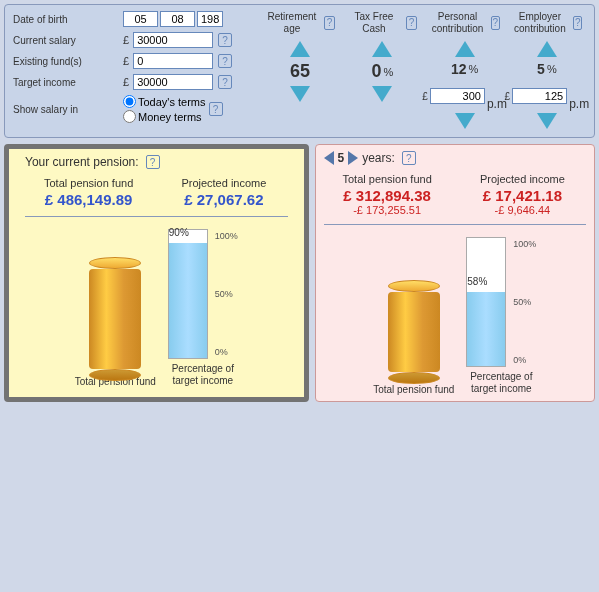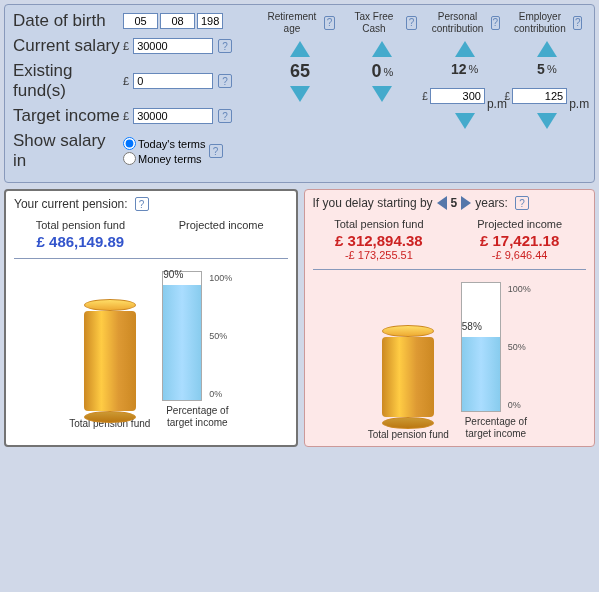--- a/index.html
+++ b/index.html
@@ -9,21 +9,21 @@
 
     
     .top-panel { background: #c8d4e8; border: 1px solid #8899bb; border-radius: 4px; padding: 6px 8px; margin-bottom: 6px; }
     .top-panel-title { background: #5577aa; color: white; font-size: 12px; font-weight: bold; padding: 2px 6px; margin: -6px -8px 6px -8px; border-radius: 3px 3px 0 0; }
 
     .top-content { display: flex; gap: 8px; }
 
     
     .form-area { flex: 0 0 240px; }
     .form-row { display: flex; align-items: center; margin-bottom: 5px; }
-    .form-label { width: 110px; color: #333; font-size: 17px; }
+    .form-label { width: 110px; color: #333; font-size: 10px; }
     .form-input-group { display: flex; align-items: center; gap: 2px; }
     .dob-input { width: 35px; border: 1px solid #6688bb; padding: 1px 3px; font-size: 11px; text-align: center; background: white; }
     .currency-symbol { color: #333; font-size: 11px; margin-right: 2px; }
     .text-input { width: 80px; border: 1px solid #6688bb; padding: 1px 3px; font-size: 11px; background: white; }
     .help-icon { color: #6688bb; font-size: 10px; border: 1px solid #6688bb; border-radius: 2px; width: 14px; height: 14px; display: inline-flex; align-items: center; justify-content: center; cursor: pointer; margin-left: 3px; }
     .radio-group { display: flex; align-items: center; gap: 8px; }
     .radio-label { display: flex; align-items: center; gap: 2px; font-size: 11px; cursor: pointer; }
     .radio-label input { margin: 0; }
     .show-values-options { display: flex; flex-direction: column; gap: 2px; }
 
@@ -34,21 +34,21 @@
     .arrow-up { width: 0; height: 0; border-left: 10px solid transparent; border-right: 10px solid transparent; border-bottom: 16px solid #44aacc; cursor: pointer; margin: 2px 0; }
     .arrow-down { width: 0; height: 0; border-left: 10px solid transparent; border-right: 10px solid transparent; border-top: 16px solid #44aacc; cursor: pointer; margin: 2px 0; }
     .control-value { font-size: 18px; font-weight: bold; color: #333; margin: 2px 0; }
     .control-input { width: 55px; border: 1px solid #6688bb; padding: 1px 3px; font-size: 11px; text-align: right; background: white; }
     .control-unit { font-size: 11px; color: #333; }
     .control-pm { font-size: 12px; color: #333; margin-top: 16px; }
 
     
     .bottom-panels { display: flex; gap: 6px; }
 
-    .pension-panel { flex: 1; background: #ffffff; border: 2px solid #737373; border-radius: 4px; padding: 6px 8px; }
+    .pension-panel { flex: 1; background: #fef9c3; border: 5px solid #737373; border-radius: 4px; padding: 6px 16px; }
     .delay-panel { flex: 1; background: #fde8e8; border: 1px solid #cc9999; border-radius: 4px; padding: 6px 8px; }
 
     .panel-title { font-size: 12px; color: #333; font-weight: normal; margin-bottom: 8px; display: flex; align-items: center; gap: 4px; }
     .panel-title .help-icon { color: #6688bb; }
 
     .metrics-row { display: flex; gap: 8px; margin-bottom: 8px; }
     .metric-box { flex: 1; }
     .metric-label { font-size: 11px; color: #333; margin-bottom: 2px; text-align: center; }
     .metric-value { font-size: 15px; font-weight: bold; color: #3355cc; text-align: center; }
     .metric-diff { font-size: 11px; color: #cc2222; text-align: center; }
@@ -214,20 +214,21 @@
         <span>Your current pension:</span>
         <span class="help-icon">?</span>
       </div>
       <div class="metrics-row">
         <div class="metric-box">
           <div class="metric-label">Total pension fund</div>
           <div class="metric-value">£ 486,149.89</div>
         </div>
         <div class="metric-box">
           <div class="metric-label">Projected income</div>
+          <div class="metric-value">£ 27,067.62</div>
         </div>
       </div>
       <hr class="separator">
       <div class="charts-row">
 
         <div class="cylinder-container">
           <div class="cylinder" style="height:115px">
             <div class="cylinder-top-ellipse"></div>
             <div class="cylinder-body" style="height:100px"></div>
             <div class="cylinder-bottom-ellipse"></div>
@@ -248,21 +249,20 @@
               <span class="y-label">0%</span>
             </div>
           </div>
           <div class="bar-chart-label">Percentage of<br>target income</div>
         </div>
       </div>
     </div>
 
     <div class="delay-panel">
       <div class="panel-title">
-        <span>If you delay starting by</span>
         <span class="delay-arrow-left"></span>
         <span class="delay-years">5</span>
         <span class="delay-arrow-right"></span>
         <span>years:</span>
         <span class="help-icon">?</span>
       </div>
       <div class="metrics-row">
         <div class="metric-box">
           <div class="metric-label">Total pension fund</div>
           <div class="metric-value" style="color:#cc2222">£ 312,894.38</div>

